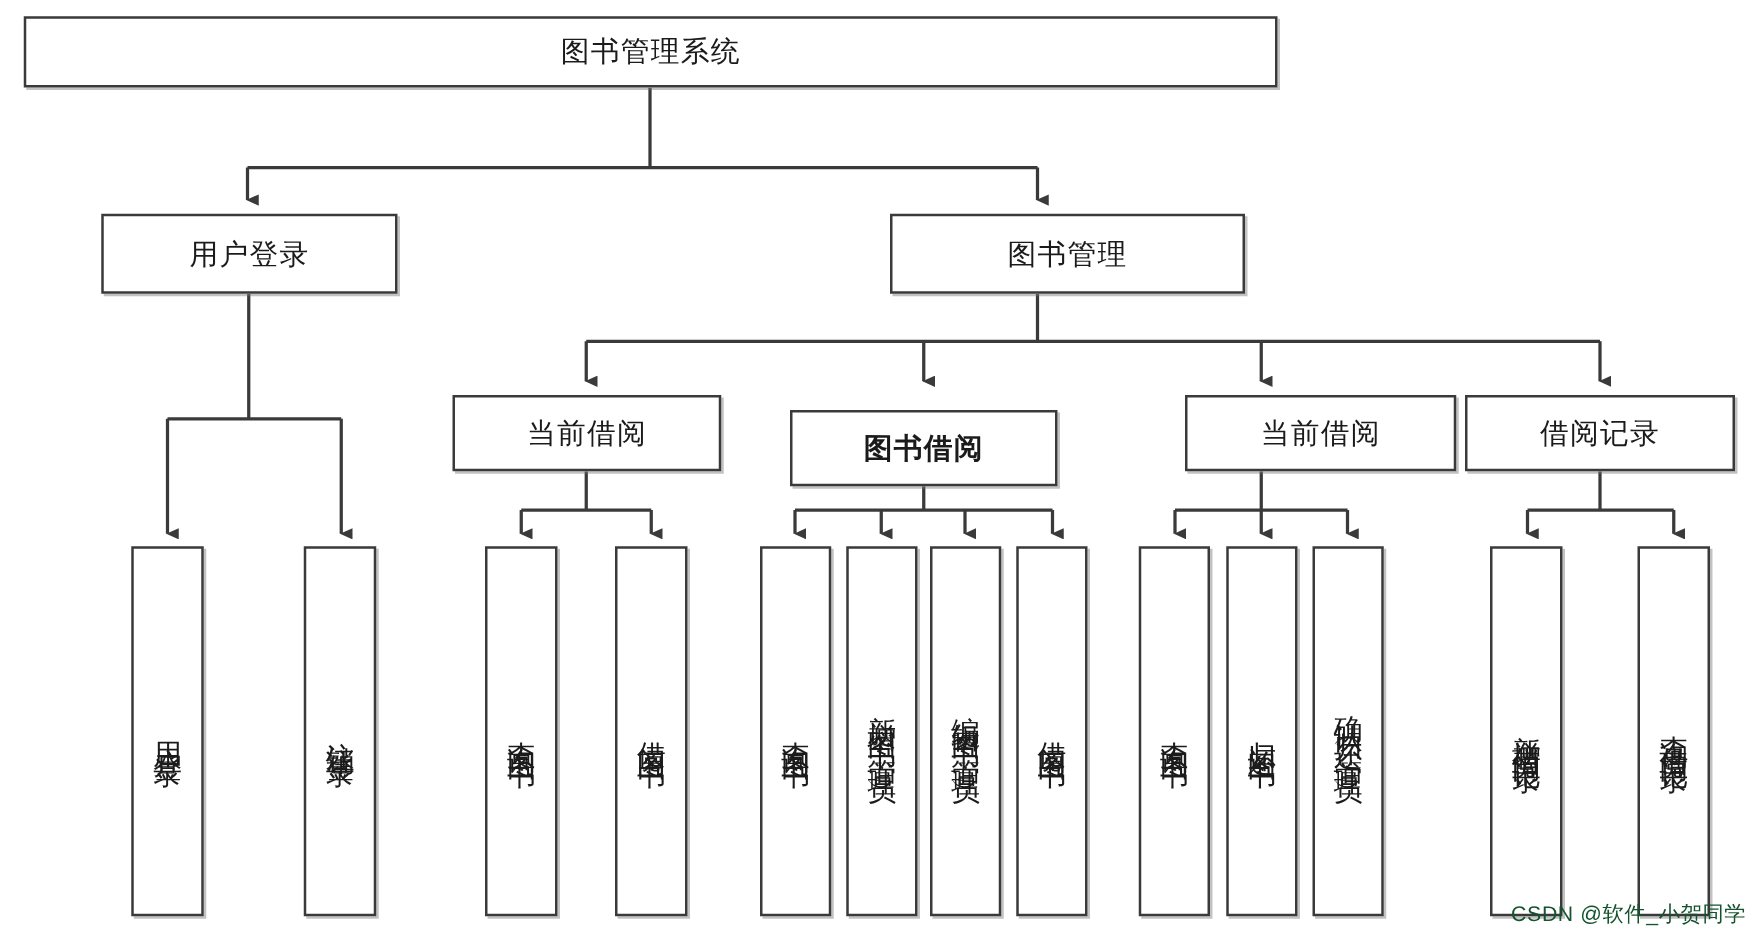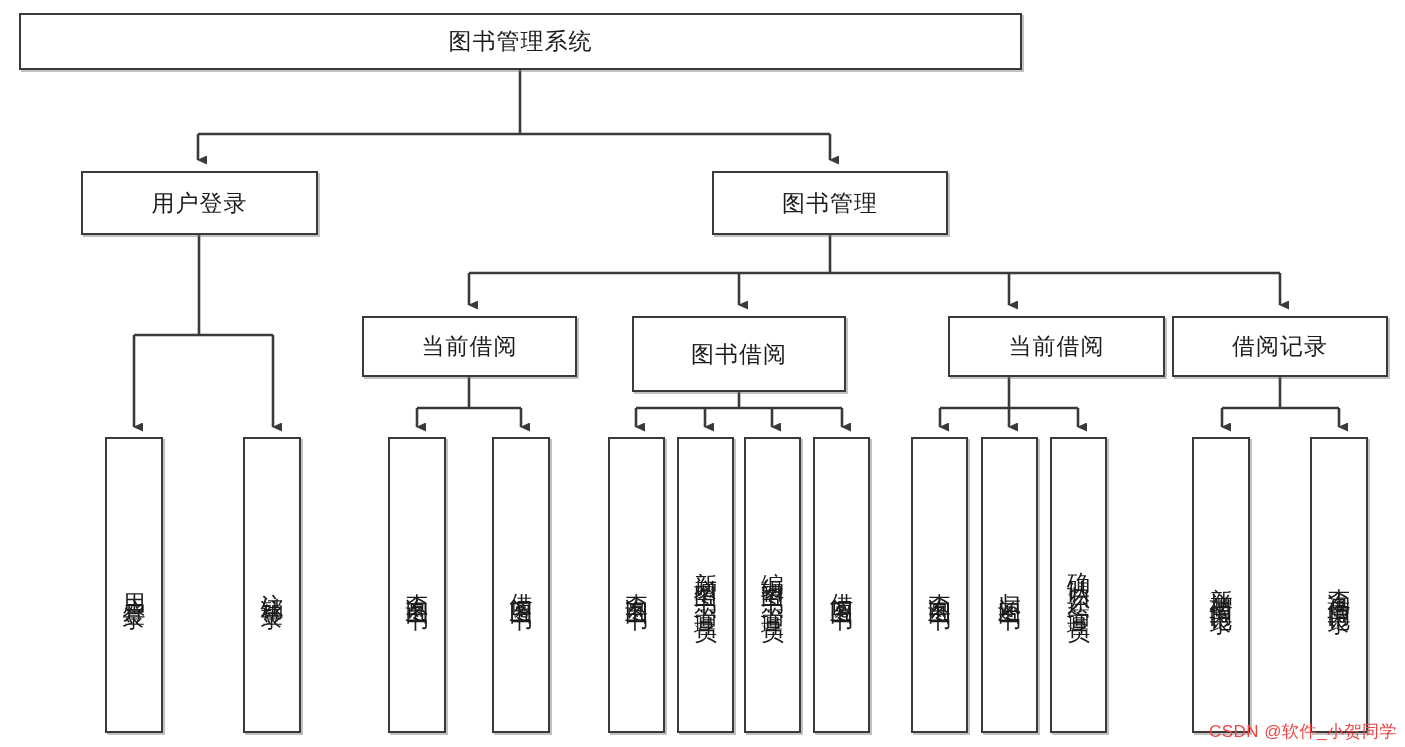--- a/index.html
+++ b/index.html
@@ -60,21 +60,21 @@
     text-align: center;
   }
   .leaf.tall .label {
     letter-spacing: 7px;
   }
   #watermark {
     position: absolute;
     right: 8px;
     bottom: 4px;
     font-size: 17px;
-    color: #ef4444;
+    color: #14532d;
     letter-spacing: 0.5px;
     white-space: nowrap;
   }
 </style>
 </head>
 <body>
 
 <div id="canvas">
 
   <svg class="wires" viewBox="0 0 1405 747" xmlns="http://www.w3.org/2000/svg">
@@ -128,29 +128,29 @@
   </svg>
 
   <div class="node" style="left:19px; top:13px; width:1003px; height:57px;">
     <span class="label">图书管理系统</span>
   </div>
 
   <div class="node" style="left:81px; top:171px; width:237px; height:64px;">
     <span class="label">用户登录</span>
   </div>
 
-  <div class="node" style="left:712px; top:171px; width:236px; height:64px;">
+  <div class="node" style="left:712px; top:171px; width:284px; height:64px;">
     <span class="label">图书管理</span>
   </div>
 
   <div class="node" style="left:362px; top:316px; width:215px; height:61px;">
     <span class="label">当前借阅</span>
   </div>
 
-  <div class="node" style="left:632px; top:316px; width:214px; height:76px;">
+  <div class="node" style="left:632px; top:328px; width:214px; height:61px;font-weight:bold;">
     <span class="label">图书借阅</span>
   </div>
 
   <div class="node" style="left:901px; top:316px; width:217px; height:61px;margin-left:47px;">
     <span class="label">当前借阅</span>
   </div>
 
   <div class="node" style="left:1172px; top:316px; width:216px; height:61px;">
     <span class="label">借阅记录</span>
   </div>

